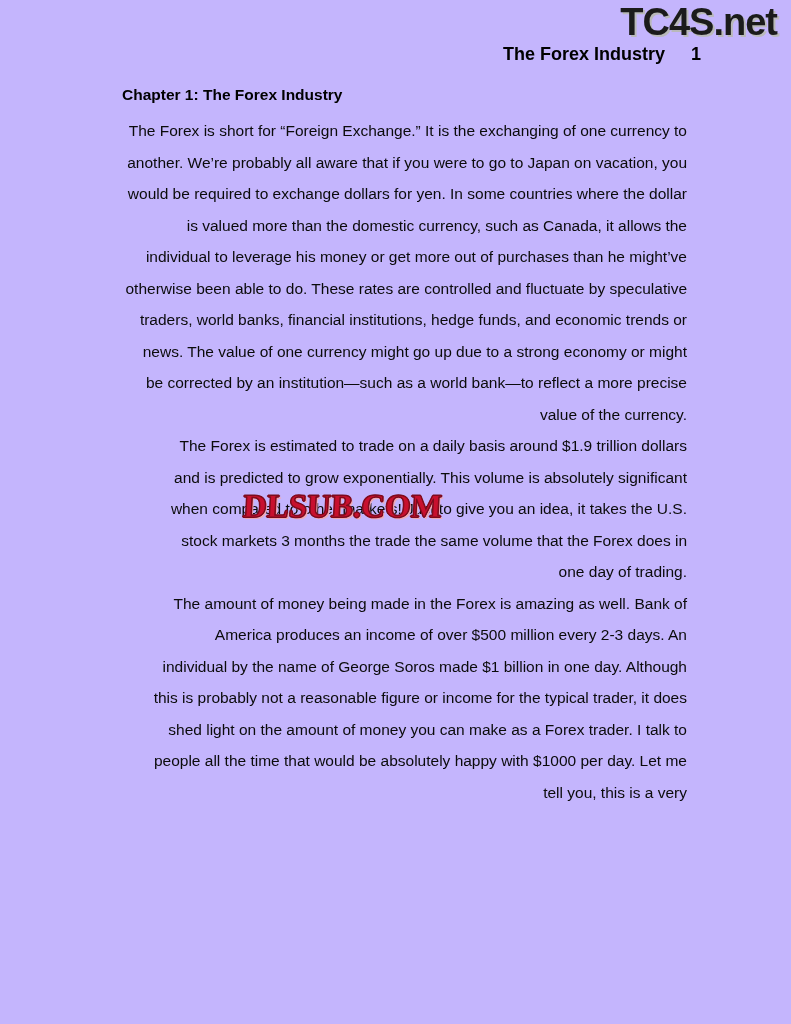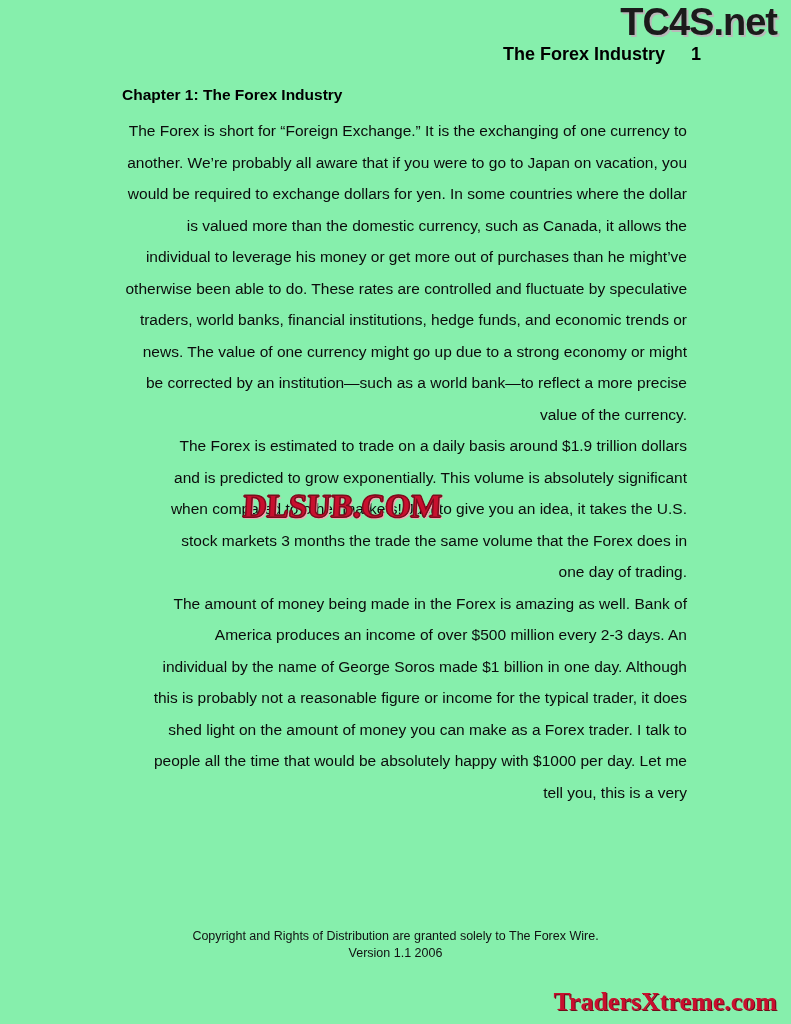--- a/index.html
+++ b/index.html
@@ -8,21 +8,21 @@
     background: #ffffff;
   }
   body {
     font-family: "Liberation Sans", sans-serif;
     color: #000000;
   }
   .page {
     position: relative;
     width: 791px;
     height: 1024px;
-    background: #86efac;
+    background: #c4b5fd;
     overflow: hidden;
     box-sizing: border-box;
   }
 
   
   .wm-top {
     position: absolute;
     top: 2px;
     right: 14px;
     font-family: "Liberation Sans", sans-serif;
@@ -136,20 +136,15 @@
 
   <div class="content">
     <div class="h-chapter">Chapter 1: The Forex Industry</div>
     <p class="body">The Forex is short for “Foreign Exchange.” It is the exchanging of one currency to another. We’re probably all aware that if you were to go to Japan on vacation, you would be required to exchange dollars for yen. In some countries where the dollar is valued more than the domestic currency, such as Canada, it allows the individual to leverage his money or get more out of purchases than he might’ve otherwise been able to do. These rates are controlled and fluctuate by speculative traders, world banks, financial institutions, hedge funds, and economic trends or news. The value of one currency might go up due to a strong economy or might be corrected by an institution—such as a world bank—to reflect a more precise value of the currency.</p>
     <p class="body">The Forex is estimated to trade on a daily basis around $1.9 trillion dollars and is predicted to grow exponentially. This volume is absolutely significant when compared to other markets! Just to give you an idea, it takes the U.S. stock markets 3 months the trade the same volume that the Forex does in one day of trading.</p>
     <p class="body">The amount of money being made in the Forex is amazing as well. Bank of America produces an income of over $500 million every 2-3 days. An individual by the name of George Soros made $1 billion in one day. Although this is probably not a reasonable figure or income for the typical trader, it does shed light on the amount of money you can make as a Forex trader. I talk to people all the time that would be absolutely happy with $1000 per day. Let me tell you, this is a very</p>
   </div>
 
   <div class="wm-mid">DLSUB.COM</div>
 
-  <div class="footer">
-    <div>Copyright and Rights of Distribution are granted solely to The Forex Wire.</div>
-    <div>Version 1.1 2006</div>
-  </div>
 
-  <div class="wm-bottom">TradersXtreme.com</div>
 
 </div>
 
 </body></html>

